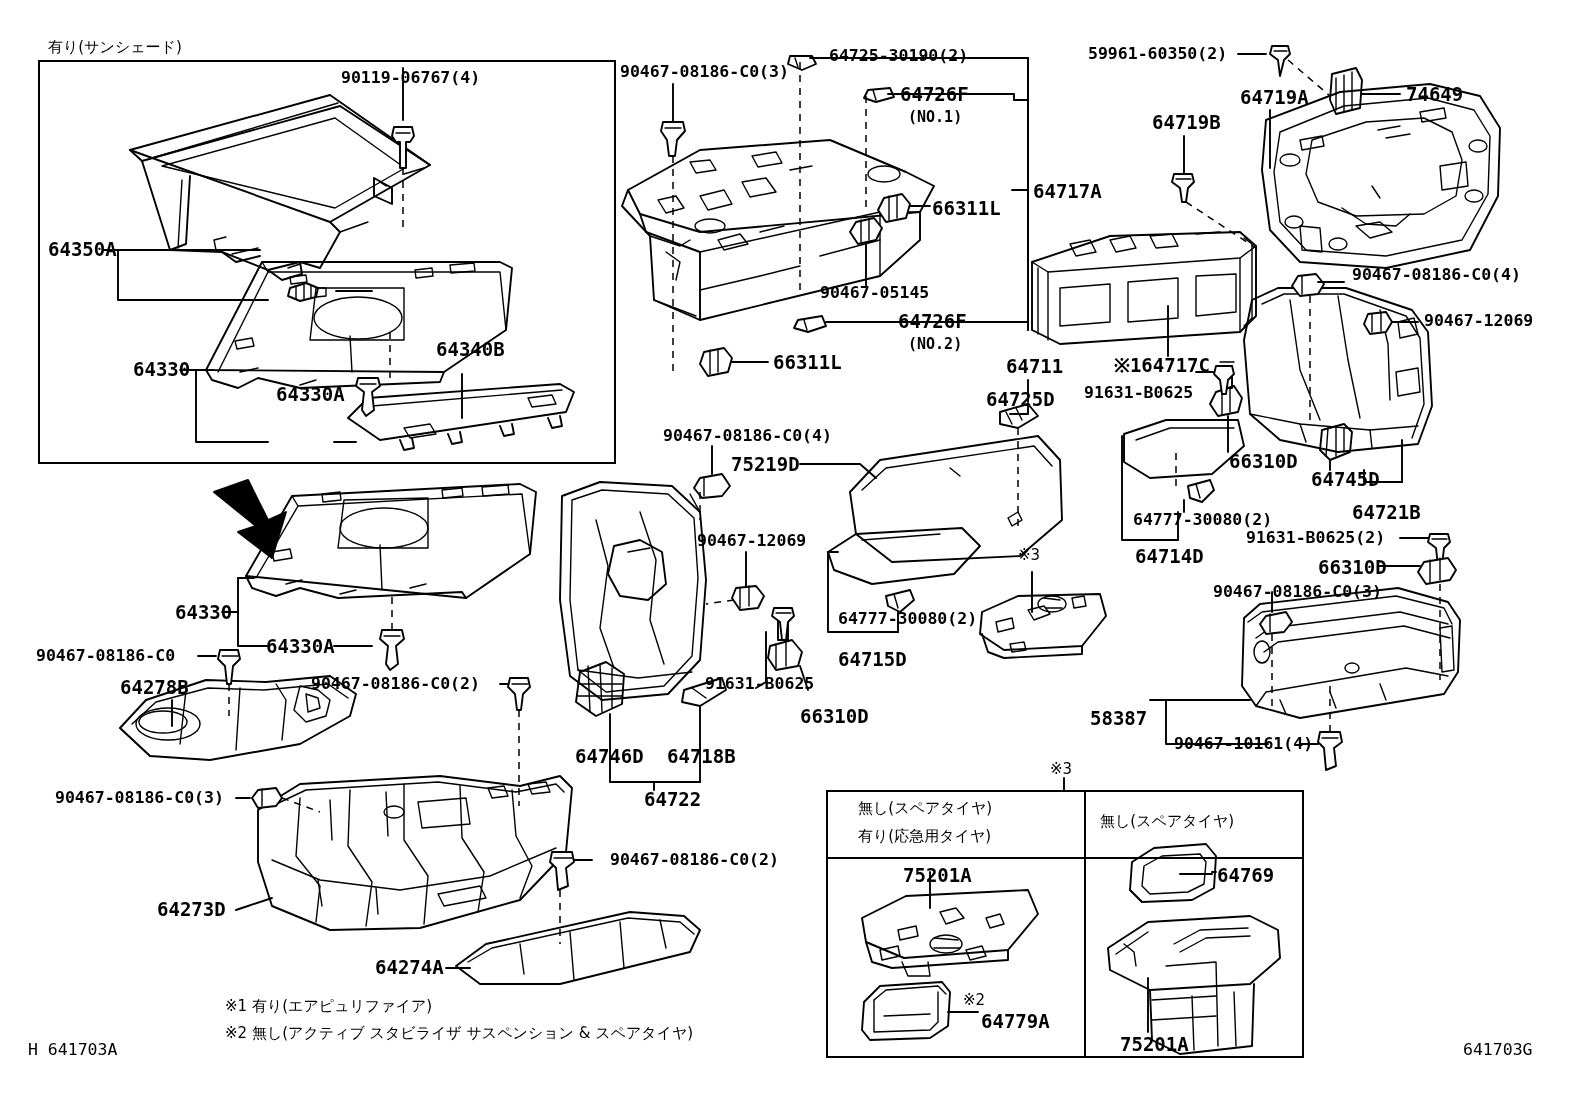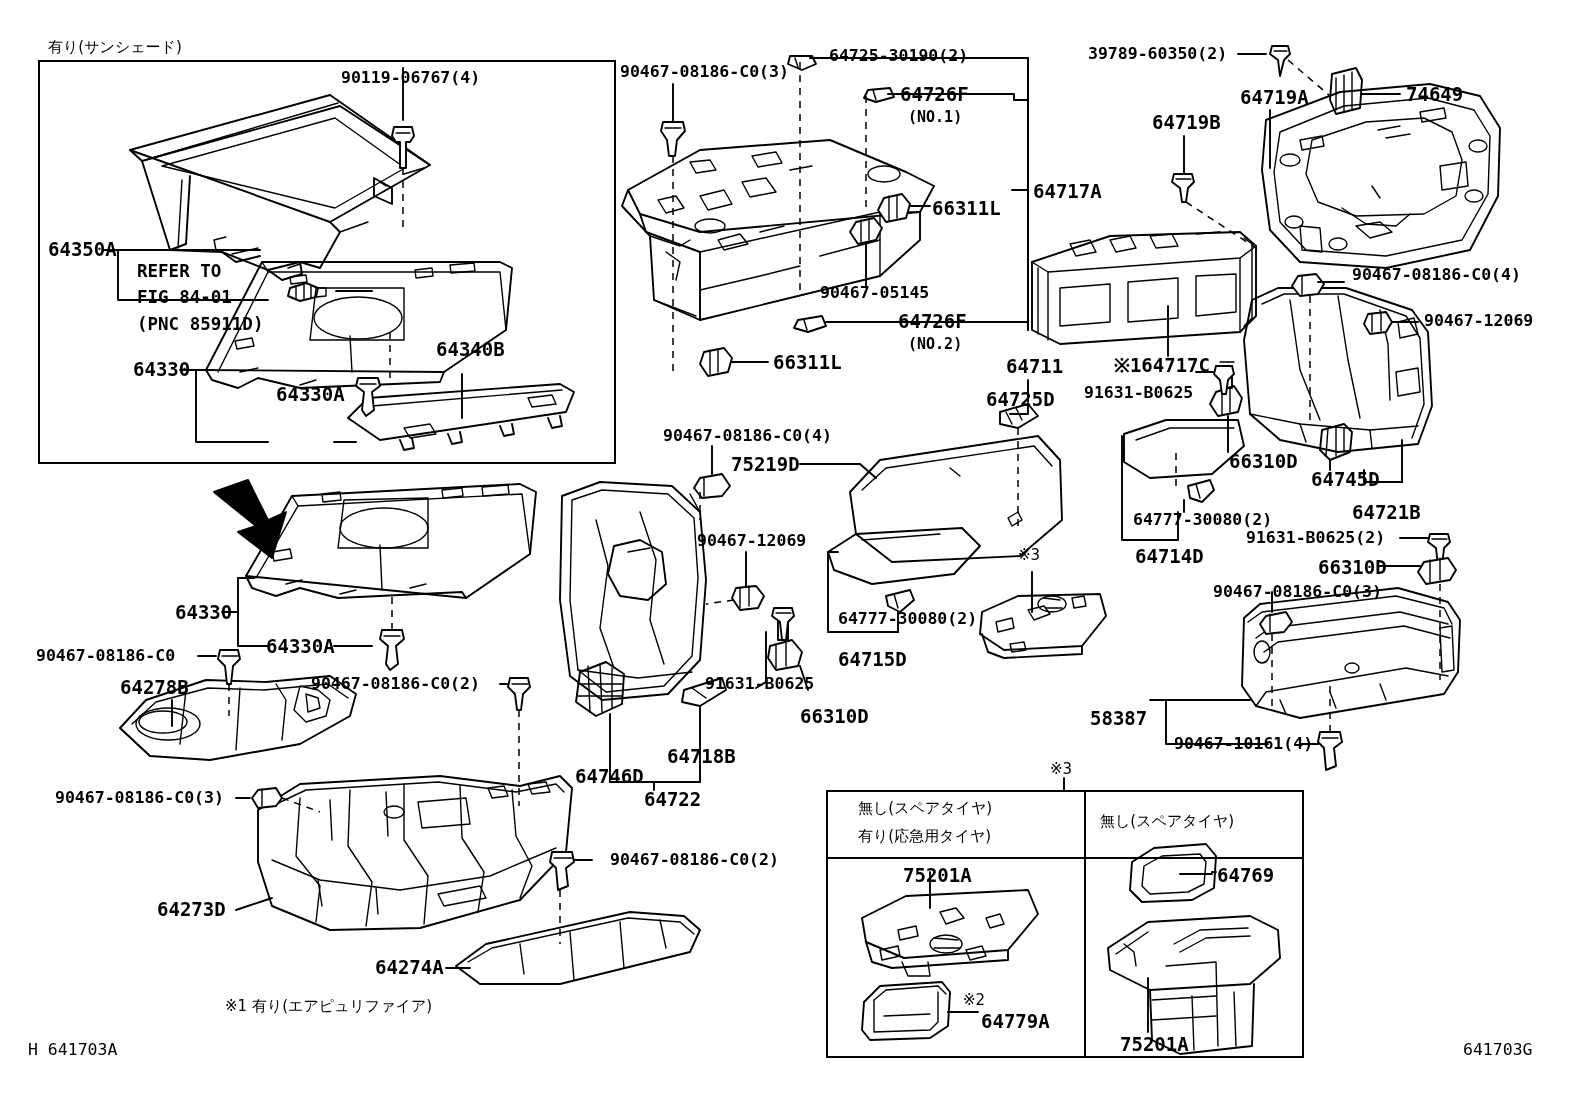--- a/index.html
+++ b/index.html
@@ -646,59 +646,54 @@
 
   <div class="box" style="left:38px;top:60px;width:578px;height:404px;"></div>
 
   <div class="box" style="left:826px;top:790px;width:478px;height:268px;"></div>
   <div class="vline" style="left:1084px;top:790px;height:268px;"></div>
   <div class="hline" style="left:826px;top:857px;width:478px;"></div>
 
   <div class="jp" style="left:48px;top:38px;">有り(サンシェード)</div>
   <div class="lbl pn-s" style="left:341px;top:70px;">90119-06767(4)</div>
   <div class="lbl pn" style="left:48px;top:240px;">64350A</div>
-  <div class="refer" style="left:137px;top:258px;">
-    <div>REFER TO</div>
-    <div>FIG 84-01</div>
-    <div>(PNC 85911D)</div>
-  </div>
   <div class="lbl pn" style="left:133px;top:360px;">64330</div>
   <div class="lbl pn" style="left:276px;top:385px;">64330A</div>
   <div class="lbl pn" style="left:436px;top:340px;">64340B</div>
 
   <div class="lbl pn-s" style="left:620px;top:64px;">90467-08186-C0(3)</div>
   <div class="lbl pn-s" style="left:829px;top:48px;">64725-30190(2)</div>
   <div class="lbl pn" style="left:900px;top:85px;">64726F</div>
   <div class="lbl pn-xs" style="left:908px;top:110px;">(NO.1)</div>
   <div class="lbl pn" style="left:932px;top:199px;">66311L</div>
   <div class="lbl pn" style="left:1033px;top:182px;text-align:right;">64717A</div>
   <div class="lbl pn-s" style="left:820px;top:285px;">90467-05145</div>
   <div class="lbl pn" style="left:898px;top:312px;">64726F</div>
   <div class="lbl pn-xs" style="left:908px;top:337px;">(NO.2)</div>
   <div class="lbl pn" style="left:773px;top:353px;">66311L</div>
 
-  <div class="lbl pn-s" style="left:1088px;top:46px;">39789-60350(2)</div>
+  <div class="lbl pn-s" style="left:1088px;top:46px;">59961-60350(2)</div>
   <div class="lbl pn" style="left:1240px;top:88px;">64719A</div>
   <div class="lbl pn" style="left:1152px;top:113px;">64719B</div>
   <div class="lbl pn" style="left:1406px;top:85px;text-align:center;">74649</div>
   <div class="lbl pn-s" style="left:1352px;top:267px;">90467-08186-C0(4)</div>
   <div class="lbl pn-s" style="left:1424px;top:313px;">90467-12069</div>
 
   <div class="lbl pn" style="left:1006px;top:357px;">64711</div>
   <div class="lbl pn" style="left:986px;top:390px;">64725D</div>
   <div class="lbl pn" style="left:1114px;top:356px;">※164717C</div>
   <div class="lbl pn-s" style="left:1084px;top:385px;">91631-B0625</div>
   <div class="lbl pn-s" style="left:663px;top:428px;">90467-08186-C0(4)</div>
   <div class="lbl pn" style="left:731px;top:455px;">75219D</div>
   <div class="lbl pn-s" style="left:697px;top:533px;">90467-12069</div>
   <div class="lbl pn-s" style="left:838px;top:611px;">64777-30080(2)</div>
   <div class="lbl pn" style="left:838px;top:650px;">64715D</div>
   <div class="lbl pn-s" style="left:705px;top:676px;">91631-B0625</div>
   <div class="lbl pn" style="left:800px;top:707px;">66310D</div>
-  <div class="lbl pn" style="left:575px;top:747px;margin-top:20px;">64746D</div>
+  <div class="lbl pn" style="left:575px;top:747px;">64746D</div>
   <div class="lbl pn" style="left:667px;top:747px;">64718B</div>
   <div class="lbl pn" style="left:620px;top:790px;margin-left:24px;">64722</div>
 
   <div class="lbl pn" style="left:1229px;top:452px;">66310D</div>
   <div class="lbl pn" style="left:1311px;top:470px;">64745D</div>
   <div class="lbl pn" style="left:1352px;top:503px;">64721B</div>
   <div class="lbl pn-s" style="left:1133px;top:512px;">64777-30080(2)</div>
   <div class="lbl pn" style="left:1135px;top:547px;">64714D</div>
   <div class="lbl pn-s" style="left:1246px;top:530px;">91631-B0625(2)</div>
   <div class="lbl pn" style="left:1318px;top:558px;">66310D</div>
@@ -723,20 +718,21 @@
   <div class="jp" style="left:858px;top:799px;">無し(スペアタイヤ)</div>
   <div class="jp" style="left:858px;top:827px;">有り(応急用タイヤ)</div>
   <div class="jp" style="left:1100px;top:812px;">無し(スペアタイヤ)</div>
 
   <div class="lbl pn" style="left:903px;top:866px;">75201A</div>
   <div class="lbl pn" style="left:981px;top:1012px;">64779A</div>
   <div class="lbl pn" style="left:1217px;top:866px;">64769</div>
   <div class="lbl pn" style="left:1120px;top:1035px;">75201A</div>
 
   <div class="jp" style="left:225px;top:997px;">※1 有り(エアピュリファイア)</div>
+  <div class="jp" style="left:225px;top:1024px;">※2 無し(アクティブ スタビライザ サスペンション &amp; スペアタイヤ)</div>
 
   <div class="lbl pn-s" style="left:28px;top:1042px;font-weight:normal;">H 641703A</div>
   <div class="lbl pn-s" style="left:1463px;top:1042px;font-weight:normal;">641703G</div>
 
   <svg class="art" viewBox="0 0 1592 1099">
     <path class="ln" d="M1216 872 L1212 872"></path>
     <path class="ln" d="M1180 874 L1212 874"></path>
     <path class="ln" d="M1148 1032 L1148 978"></path>
     <path class="ln" d="M948 1012 L978 1012"></path>
     <path class="ln" d="M930 908 L930 872"></path>

